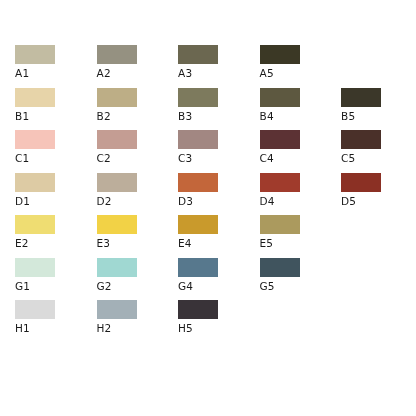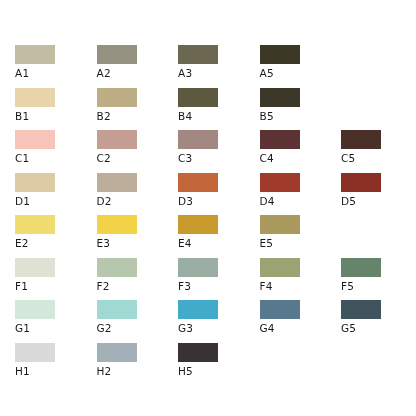--- a/index.html
+++ b/index.html
@@ -81,20 +81,24 @@
     <div class="swatch-row">
       <div class="swatch-cell">
         <span class="swatch-chip" style="background-color: rgb(231, 212, 169);"></span>
         <span class="swatch-label">B1</span>
       </div>
       <div class="swatch-cell">
         <span class="swatch-chip" style="background-color: rgb(189, 174, 134);"></span>
         <span class="swatch-label">B2</span>
       </div>
       <div class="swatch-cell">
+        <span class="swatch-chip" style="background-color: rgb(125, 122, 93);"></span>
+        <span class="swatch-label">B3</span>
+      </div>
+      <div class="swatch-cell">
         <span class="swatch-chip" style="background-color: rgb(93, 88, 64);"></span>
         <span class="swatch-label">B4</span>
       </div>
       <div class="swatch-cell">
         <span class="swatch-chip" style="background-color: rgb(59, 55, 41);"></span>
         <span class="swatch-label">B5</span>
       </div>
     </div>
     <div class="swatch-row">
       <div class="swatch-cell">
@@ -153,52 +157,26 @@
         <span class="swatch-chip" style="background-color: rgb(201, 154, 44);"></span>
         <span class="swatch-label">E4</span>
       </div>
       <div class="swatch-cell">
         <span class="swatch-chip" style="background-color: rgb(171, 154, 94);"></span>
         <span class="swatch-label">E5</span>
       </div>
     </div>
     <div class="swatch-row">
       <div class="swatch-cell">
-        <span class="swatch-chip" style="background-color: rgb(223, 225, 213);"></span>
-        <span class="swatch-label">F1</span>
-      </div>
-      <div class="swatch-cell">
-        <span class="swatch-chip" style="background-color: rgb(182, 199, 174);"></span>
-        <span class="swatch-label">F2</span>
-      </div>
-      <div class="swatch-cell">
-        <span class="swatch-chip" style="background-color: rgb(154, 174, 163);"></span>
-        <span class="swatch-label">F3</span>
-      </div>
-      <div class="swatch-cell">
-        <span class="swatch-chip" style="background-color: rgb(155, 163, 117);"></span>
-        <span class="swatch-label">F4</span>
-      </div>
-      <div class="swatch-cell">
-        <span class="swatch-chip" style="background-color: rgb(102, 131, 108);"></span>
-        <span class="swatch-label">F5</span>
-      </div>
-    </div>
-    <div class="swatch-row">
-      <div class="swatch-cell">
         <span class="swatch-chip" style="background-color: rgb(211, 232, 218);"></span>
         <span class="swatch-label">G1</span>
       </div>
       <div class="swatch-cell">
         <span class="swatch-chip" style="background-color: rgb(160, 216, 210);"></span>
         <span class="swatch-label">G2</span>
-      </div>
-      <div class="swatch-cell">
-        <span class="swatch-chip" style="background-color: rgb(65, 171, 201);"></span>
-        <span class="swatch-label">G3</span>
       </div>
       <div class="swatch-cell">
         <span class="swatch-chip" style="background-color: rgb(87, 120, 141);"></span>
         <span class="swatch-label">G4</span>
       </div>
       <div class="swatch-cell">
         <span class="swatch-chip" style="background-color: rgb(64, 84, 94);"></span>
         <span class="swatch-label">G5</span>
       </div>
     </div>

